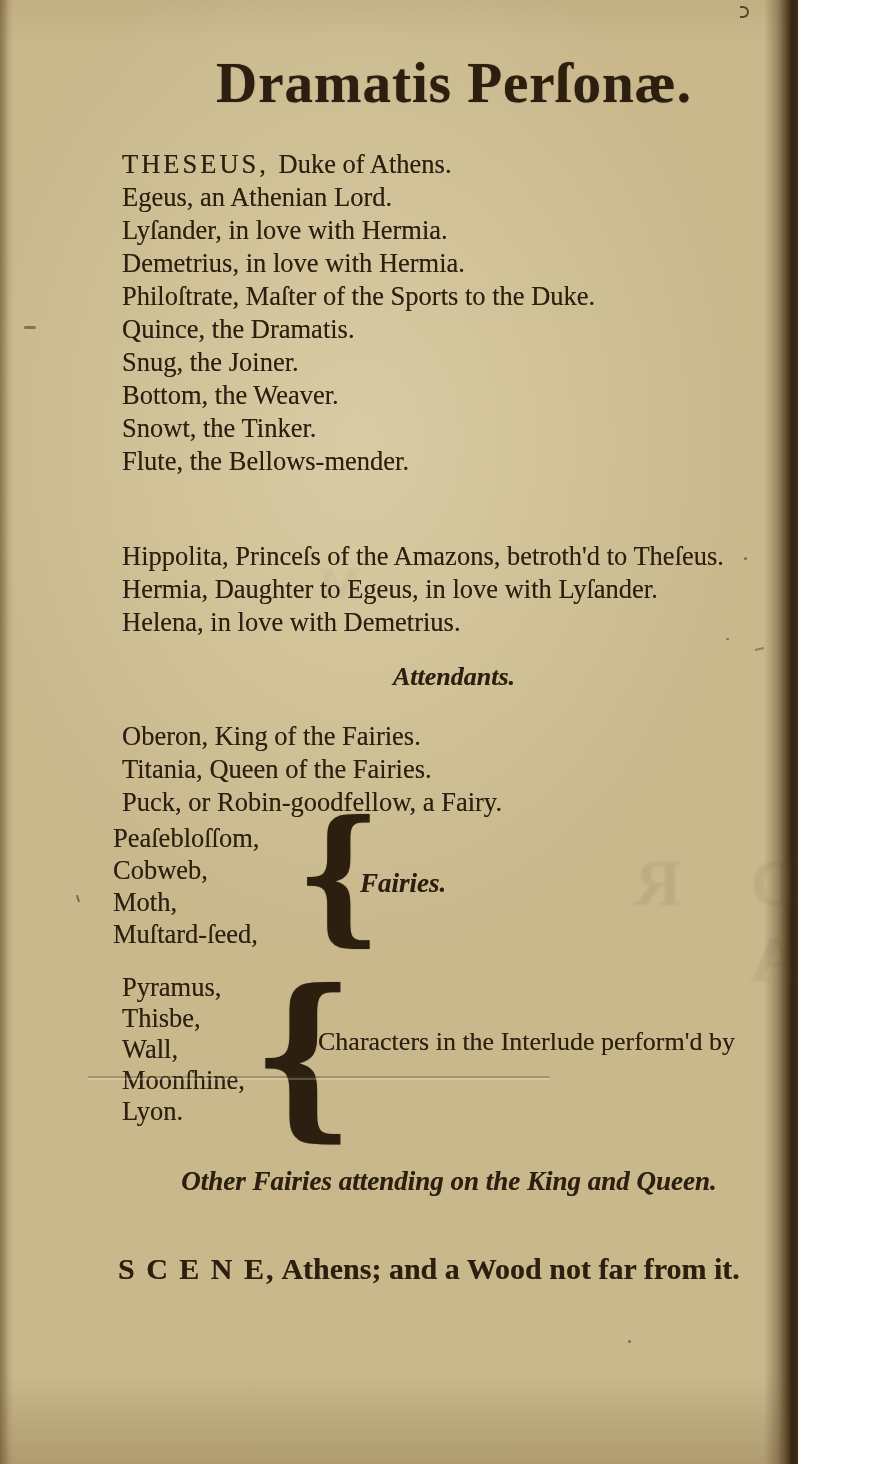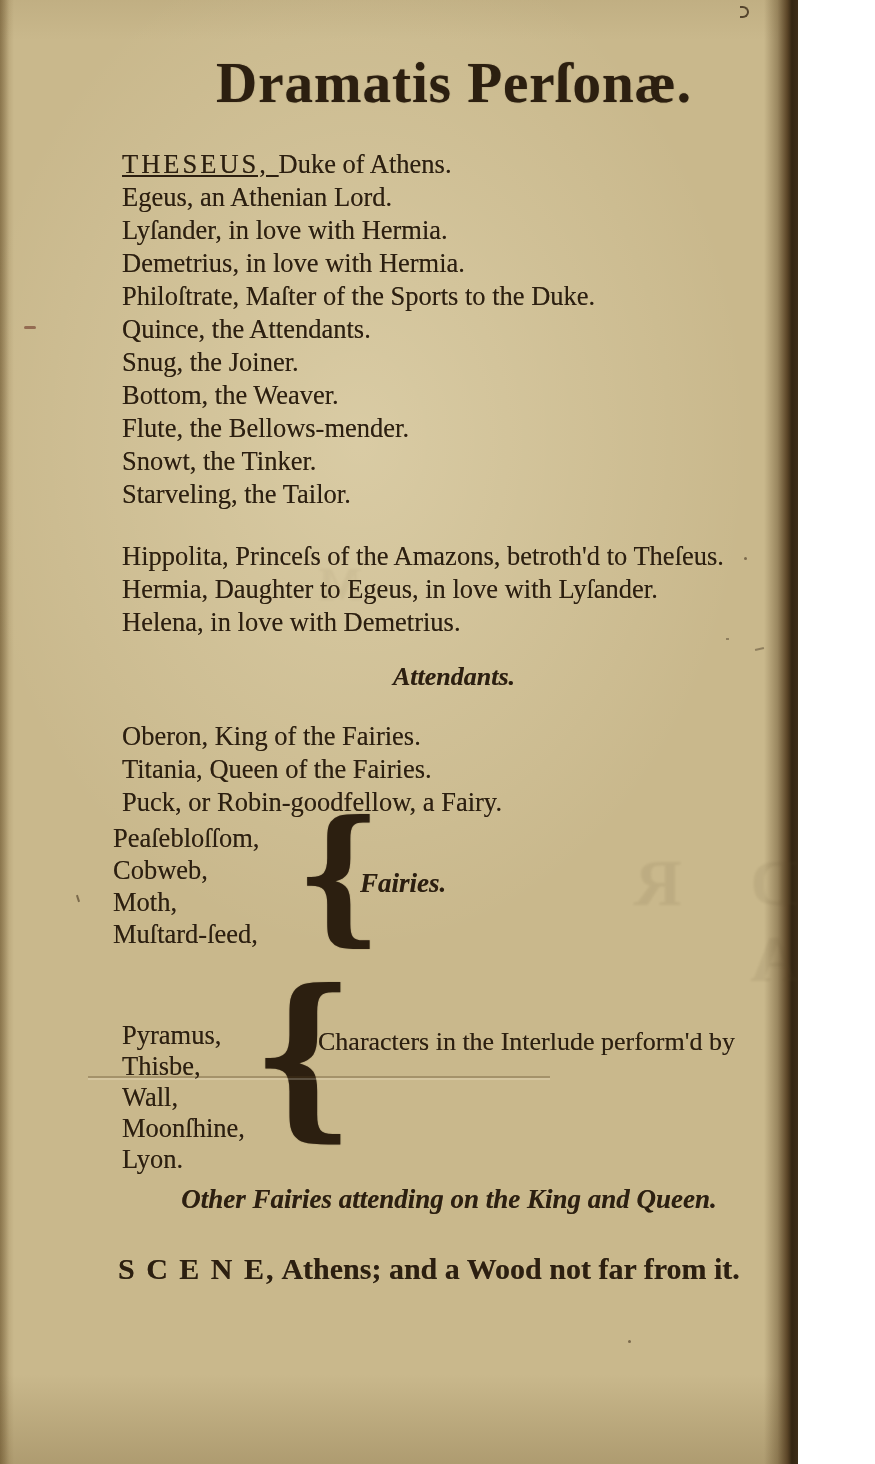--- a/index.html
+++ b/index.html
@@ -23,41 +23,41 @@
     position:absolute;top:0;right:0;width:34px;height:100%;
     background:linear-gradient(to right, rgba(60,44,22,0) 0%, rgba(96,74,40,0.45) 40%, #5c4628 68%, #342612 82%, #3e2e18 100%);
   }
   #left-edge{
     position:absolute;top:0;left:0;width:9px;height:100%;
     background:linear-gradient(to right, rgba(92,70,34,0.40), rgba(92,70,34,0));
   }
   .txt{position:absolute;text-shadow:0 0 0.6px rgba(44,31,16,0.55);}
   .line{white-space:nowrap;}
   .it{}
-  .sp{letter-spacing:3px;text-decoration:underline;}
+  .sp{letter-spacing:3px;}
   .caps{letter-spacing:2px;}
   #title{top:50px;left:110px;right:0;text-align:center;font-size:57px;font-weight:bold;letter-spacing:1px;text-shadow:0 0 1px rgba(36,26,13,0.6);}
   #principals{top:148px;left:122px;font-size:26.5px;line-height:33px;}
   #royals{top:540px;left:122px;font-size:26.5px;line-height:33px;}
   #attendants{top:662px;left:110px;right:0;text-align:center;font-size:26px;font-style:italic;font-weight:bold;}
   #fairy-principals{top:720px;left:122px;font-size:26.5px;line-height:33px;}
   .names{font-size:26.5px;}
   #fairies-names{top:822px;left:113px;line-height:32px;}
-  #clowns-names{top:972px;left:122px;line-height:31px;margin-top:48px;}
+  #clowns-names{top:972px;left:122px;line-height:31px;}
   .brace{
     position:absolute;font-family:"DejaVu Serif",serif;font-weight:bold;
     color:#2c1f10;line-height:1;text-shadow:0 0 1px rgba(44,31,16,0.5);
   }
   #fairies-brace{top:800px;left:296px;font-size:140px;transform:scale(0.95,1.05);transform-origin:top left;}
   #clowns-brace{top:966px;left:252px;font-size:168px;transform:scale(0.95,1.05);transform-origin:top left;}
   #fairies-label{top:868px;left:360px;font-size:27px;font-style:italic;font-weight:bold;}
   #clowns-label{top:1026px;left:318px;width:548px;font-size:26px;line-height:32px;}
   #clowns-label .line{white-space:normal;}
   #clowns-label .line:nth-child(2){padding-left:46px;}
-  #other-fairies{top:1166px;left:110px;right:10px;text-align:center;font-size:27px;font-style:italic;font-weight:bold;margin-top:18px;}
+  #other-fairies{top:1166px;left:110px;right:10px;text-align:center;font-size:27px;font-style:italic;font-weight:bold;}
   #scene{top:1252px;left:118px;font-size:30px;font-weight:bold;}
   
   .ghost{
     position:absolute;transform:scaleX(-1);color:#5f4e2e;font-weight:bold;
     font-family:"Liberation Serif",serif;pointer-events:none;
   }
   #ghost-a{top:845px;left:598px;font-size:66px;letter-spacing:26px;opacity:0.10;filter:blur(1px);}
   #ghost-b{top:558px;left:300px;font-size:46px;letter-spacing:18px;opacity:0.06;filter:blur(1px);}
   
   .speck{position:absolute;background:#3a2a18;}
@@ -84,26 +84,25 @@
   <div class="ghost" id="ghost-b">M</div>
 
   <div class="txt" id="title">Dramatis Perſonæ.</div>
 
   <div class="txt" id="principals">
       <div class="line"><span class="sp ">THESEUS, </span><span class="it ">Duke of </span><span class="">Athens.</span></div>
       <div class="line"><span class="">Egeus, </span><span class="it ">an </span><span class="">Athenian </span><span class="it ">Lord.</span></div>
       <div class="line"><span class="">Lyſander, </span><span class="it ">in love with </span><span class="">Hermia.</span></div>
       <div class="line"><span class="">Demetrius, </span><span class="it ">in love with </span><span class="">Hermia.</span></div>
       <div class="line"><span class="">Philoſtrate, </span><span class="it ">Maſter of the Sports to the Duke.</span></div>
-      <div class="line"><span class="">Quince, </span><span class="it ">the Attendants.</span></div>
+      <div class="line"><span class="">Quince, </span><span class="it ">the Dramatis.</span></div>
       <div class="line"><span class="">Snug, </span><span class="it ">the Joiner.</span></div>
       <div class="line"><span class="">Bottom, </span><span class="it ">the Weaver.</span></div>
+      <div class="line"><span class="">Snowt, </span><span class="it ">the Tinker.</span></div>
       <div class="line"><span class="">Flute, </span><span class="it ">the Bellows-mender.</span></div>
-      <div class="line"><span class="">Snowt, </span><span class="it ">the Tinker.</span></div>
-      <div class="line"><span class="">Starveling, </span><span class="it ">the Tailor.</span></div>
     </div>
 
   <div class="txt" id="royals">
       <div class="line"><span class="">Hippolita, </span><span class="it ">Princeſs of the </span><span class="">Amazons,</span><span class="it "> betroth'd to </span><span class="">Theſeus.</span></div>
       <div class="line"><span class="">Hermia, </span><span class="it ">Daughter to </span><span class="">Egeus, </span><span class="it ">in love with </span><span class="">Lyſander.</span></div>
       <div class="line"><span class="">Helena, </span><span class="it ">in love with </span><span class="">Demetrius.</span></div>
     </div>
 
   <div class="txt" id="fairy-principals">
       <div class="line"><span class="">Oberon, </span><span class="it ">King of the Fairies.</span></div>

